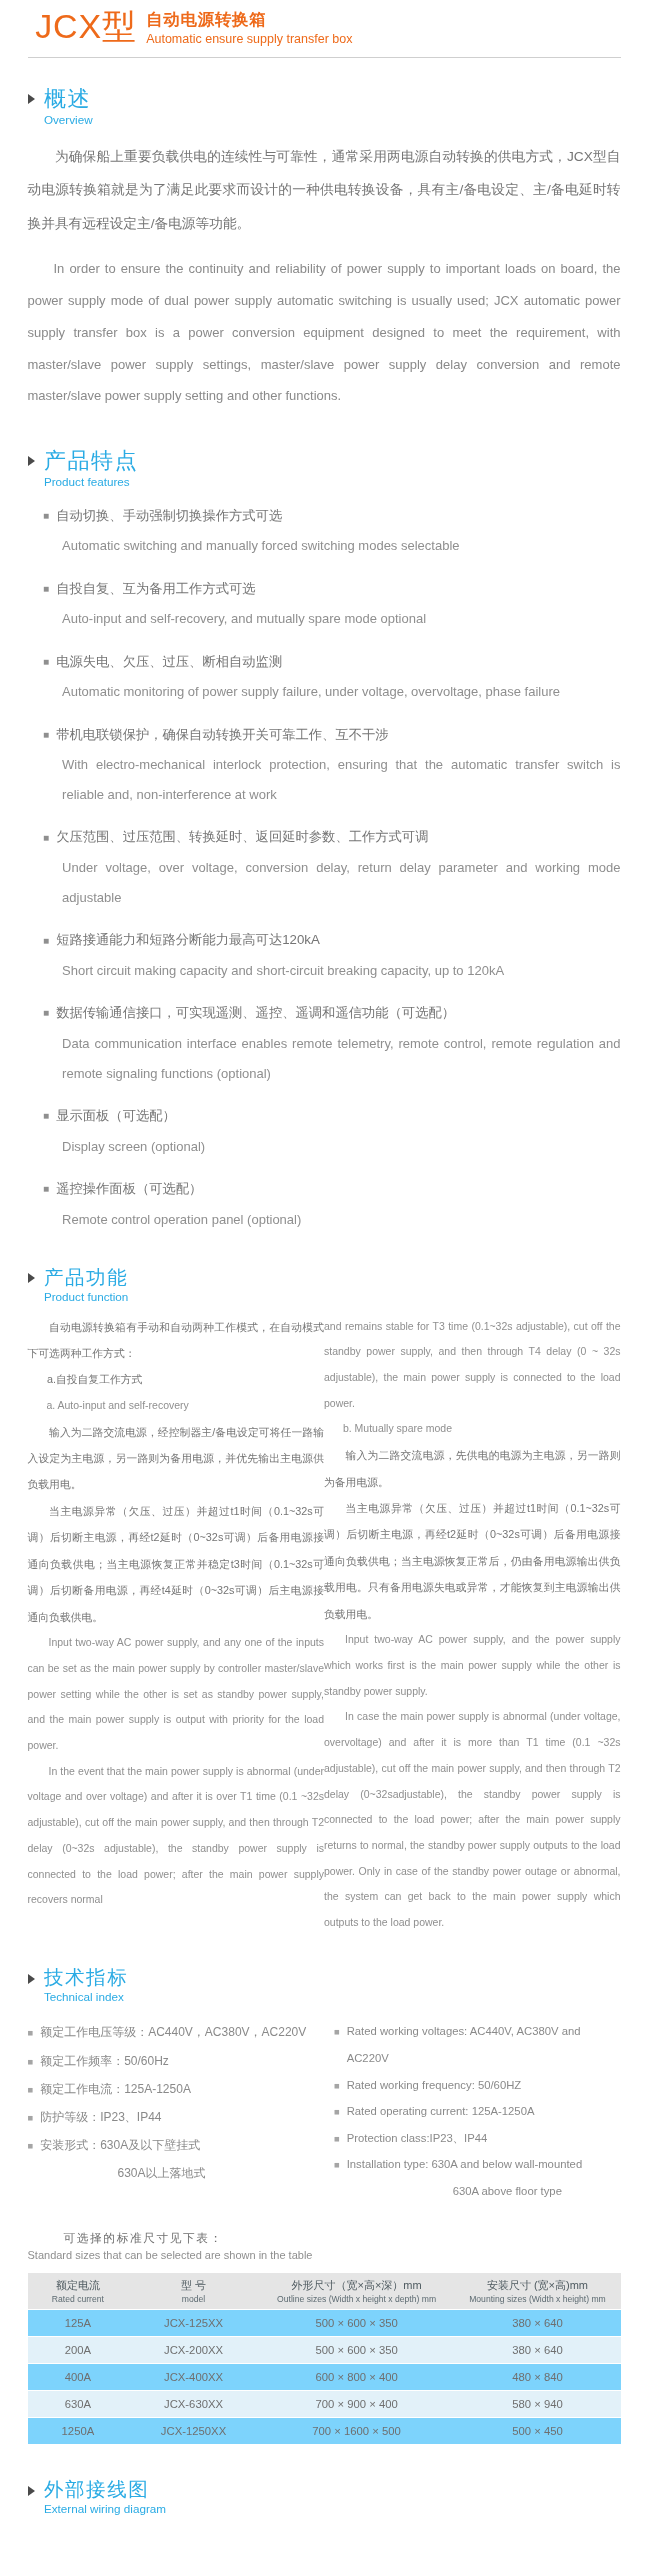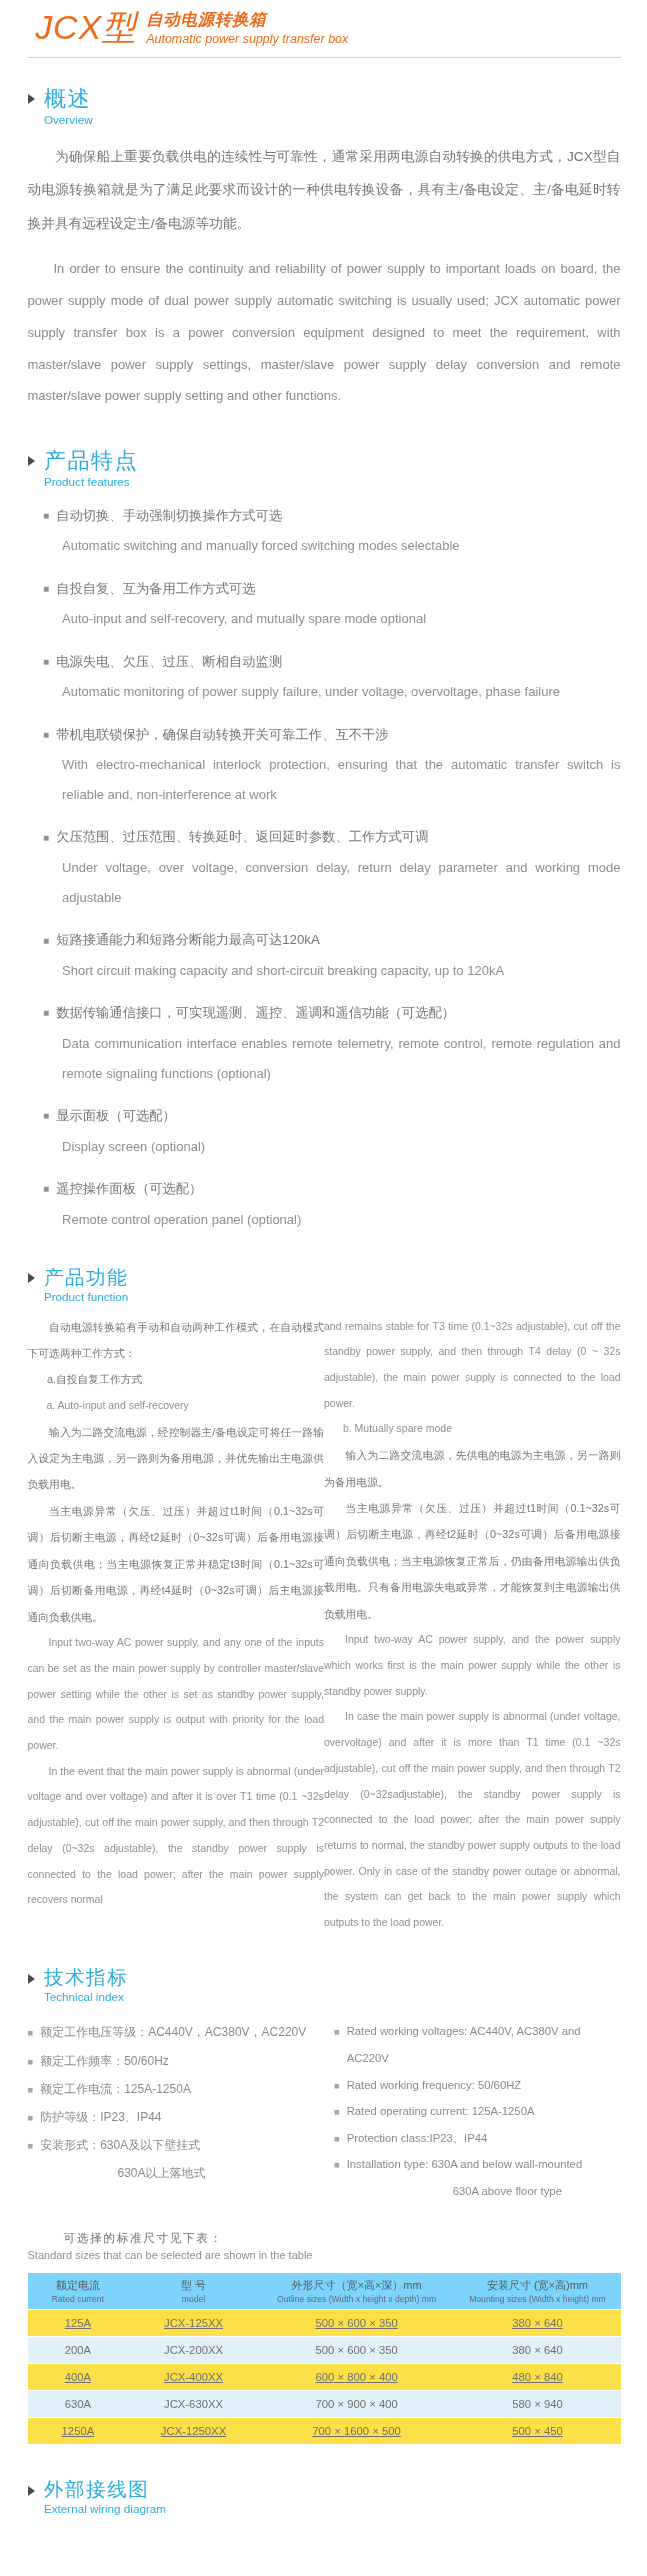--- a/index.html
+++ b/index.html
@@ -1,20 +1,20 @@
 <!DOCTYPE html>
 <html style="font-size:12.5px"><head>
 <meta charset="utf-8">
 <style>
   html,body{margin:0;padding:0;background:#ffffff;}
   body{width:648px;font-family:"Liberation Sans",sans-serif;color:#7a7a7a;}
   .page{width:593px;margin:0 auto;padding-top:7.8px;}
 
   
-  .hdr{display:flex;align-items:flex-end;padding-left:7.8px;font-style:italic;}
+  .hdr{display:flex;align-items:center;padding-left:7.8px;}
   .hdr .model{font-size:34px;color:#ee6a1a;letter-spacing:0.8px;line-height:1.1;}
   .hdr .tblock{margin-left:9.4px;padding-top:1.6px;}
   .hdr .t-cn{font-size:16.4px;color:#ee6a1a;font-weight:bold;letter-spacing:0.8px;}
   .hdr .t-en{font-size:12.5px;color:#ee6a1a;margin-top:0.8px;}
   .divider{height:0.8px;background:#cfcfcf;margin-top:11px;}
 
   
   .sec{margin-top:26.5px;}
   .sec-head{display:flex;align-items:flex-start;}
   .arrow{width:0;height:0;border-top:5.5px solid transparent;border-bottom:5.5px solid transparent;
@@ -48,38 +48,38 @@
   .tech-item{display:flex;align-items:baseline;font-size:12px;color:#8a8a8a;line-height:2.35;}
   .tech-col.right .tech-item{font-size:11.3px;}
   .tech-item .sq{color:#a5a5a5;font-size:9.4px;margin-right:7px;flex:none;}
   .tech-cont{font-size:12px;color:#8a8a8a;line-height:2.35;padding-left:7.5em;}
   .tech-col.right .tech-cont{font-size:11.3px;padding-left:10.5em;}
 
   
   .size-note-cn{font-size:11.7px;color:#6f6f6f;letter-spacing:1.6px;margin-top:26.5px;margin-left:36px;}
   .size-note-en{font-size:11px;color:#8f8f8f;margin-top:3.1px;}
   table.sizes{width:100%;border-collapse:collapse;margin-top:11px;}
-  table.sizes th{background:#7dd3fc;font-weight:normal;padding:4.7px 1.6px;}
+  table.sizes th{background:#e5e5e5;font-weight:normal;padding:4.7px 1.6px;}
   table.sizes th .h-cn{font-size:11px;color:#4e5a60;}
   table.sizes th .h-en{font-size:8.6px;color:#5d6b72;margin-top:1.6px;}
   table.sizes td{text-align:center;font-size:11.3px;color:#6f6f6f;padding:7px 1.6px;}
-  table.sizes tr.odd td{background:#fde047;text-decoration:underline;}
+  table.sizes tr.odd td{background:#7dd3fc;}
   table.sizes tr.even td{background:#e2f1f9;}
   table.sizes th,table.sizes td{border-bottom:1.6px solid #ffffff;border-top:1.6px solid #ffffff;}
 </style>
 </head>
 <body>
 
 <div class="page">
 
   <div class="hdr">
     <div class="model">JCX型</div>
     <div class="tblock">
       <div class="t-cn">自动电源转换箱</div>
-      <div class="t-en">Automatic power supply transfer box</div>
+      <div class="t-en">Automatic ensure supply transfer box</div>
     </div>
   </div>
   <div class="divider"></div>
 
   <div class="sec" style="margin-top:28px;">
     <div class="sec-head">
       <div class="arrow"></div>
       <div>
         <div class="sh-cn">概述</div>
         <div class="sh-en">Overview</div>

